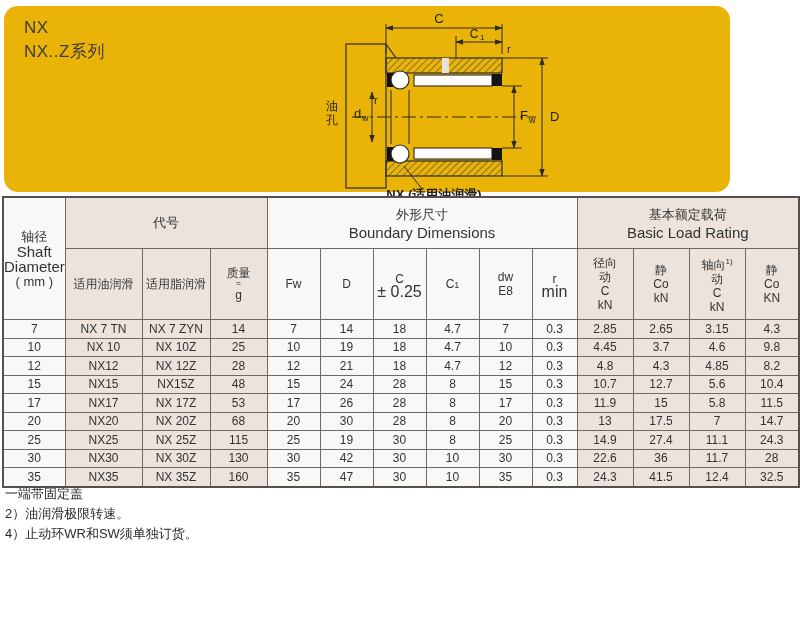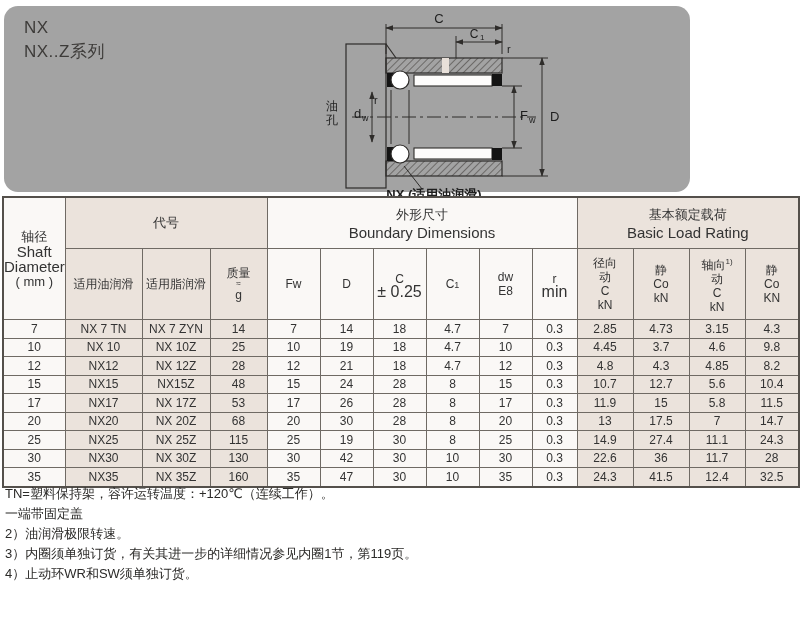--- a/index.html
+++ b/index.html
@@ -4,21 +4,21 @@
 <style>
   html,body{margin:0;padding:0;}
   body{
     width:800px;height:620px;position:relative;background:#ffffff;
     font-family:"Liberation Sans","DejaVu Sans",sans-serif;color:#2e2c2a;
     overflow:hidden;
   }
   
   .top-panel{
     position:absolute;left:4px;top:6px;width:686px;height:186px;
-    background:#a3a3a3;border-radius:14px;
+    background:#eab308;border-radius:14px;padding-left:40px;
   }
   .page-title{
     position:absolute;left:20px;top:10px;font-size:17px;line-height:24px;
     color:#3d3b39;letter-spacing:.5px;
   }
   .drawing-wrap{position:absolute;left:292px;top:0px;}
   .drawing-wrap svg text{fill:#1e1e1e;}
   
   table.spec{
     position:absolute;left:2px;top:196px;width:796px;
@@ -239,21 +239,21 @@
         <td class="beige">NX 7 TN</td>
         <td class="beige">NX 7 ZYN</td>
         <td class="beige">14</td>
         <td class="white">7</td>
         <td class="white">14</td>
         <td class="white">18</td>
         <td class="white">4.7</td>
         <td class="white">7</td>
         <td class="white">0.3</td>
         <td class="beige">2.85</td>
-        <td class="beige">4.73</td>
+        <td class="beige">2.65</td>
         <td class="beige">3.15</td>
         <td class="beige">4.3</td>
       </tr>
       <tr>
         <td class="white">10</td>
         <td class="beige">NX 10</td>
         <td class="beige">NX 10Z</td>
         <td class="beige">25</td>
         <td class="white">10</td>
         <td class="white">19</td>
@@ -375,18 +375,16 @@
         <td class="white">0.3</td>
         <td class="beige">24.3</td>
         <td class="beige">41.5</td>
         <td class="beige">12.4</td>
         <td class="beige">32.5</td>
       </tr>
     </tbody>
 </table>
 
 <div class="notes">
-  <div>TN=塑料保持架，容许运转温度：+120℃（连续工作）。</div>
   <div>一端带固定盖</div>
   <div>2）油润滑极限转速。</div>
-  <div>3）内圈须单独订货，有关其进一步的详细情况参见内圈1节，第119页。</div>
   <div>4）止动环WR和SW须单独订货。</div>
 </div>
 
 </body></html>

